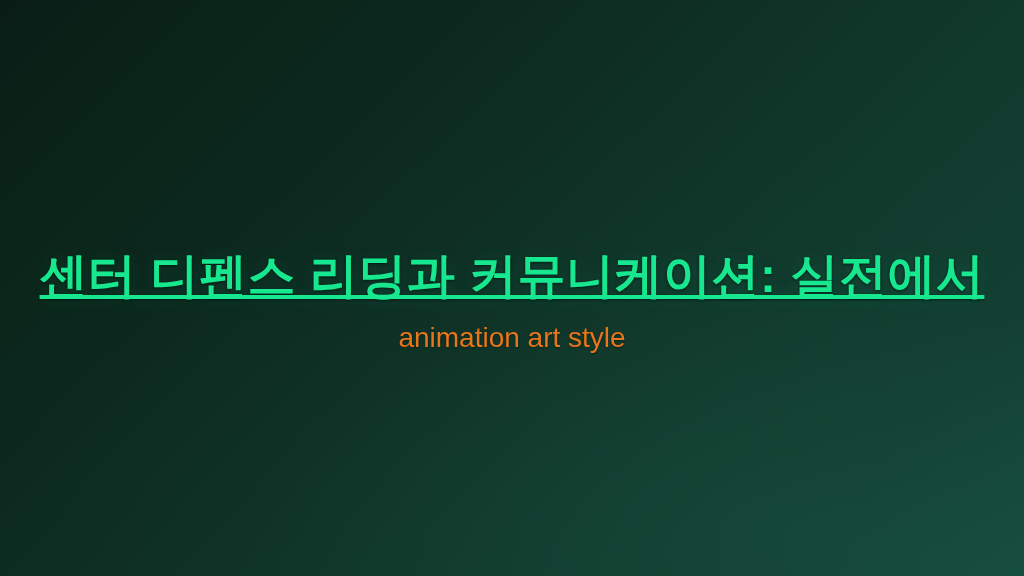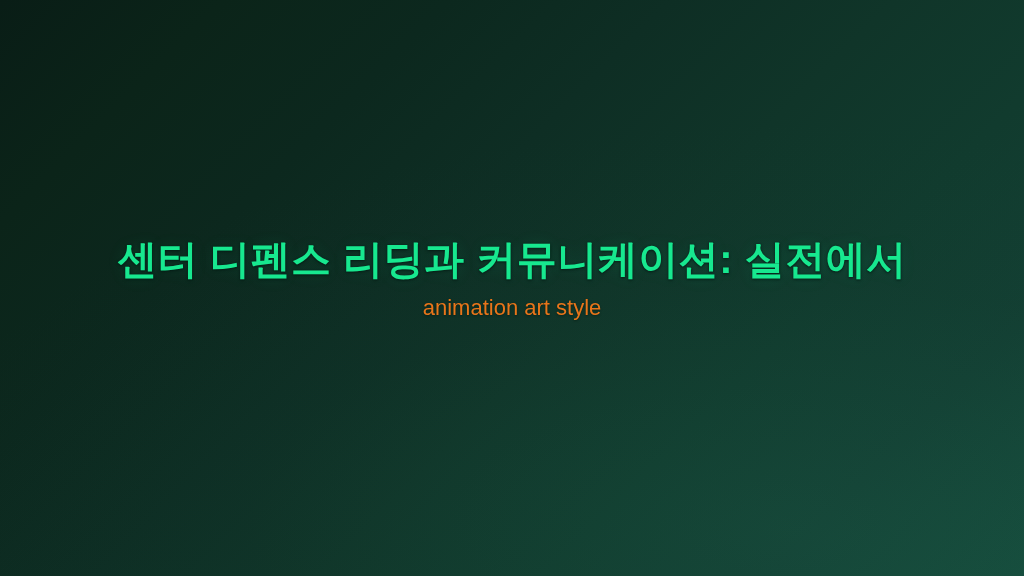--- a/index.html
+++ b/index.html
@@ -48,38 +48,39 @@
   #text-block {
     position: absolute;
     left: 0;
     right: 0;
     top: 232px;
     text-align: center;
     z-index: 2;
   }
 
   #slide-title {
-    margin: 4px;
+    margin: 16px;
     font-family: "Liberation Sans", "DejaVu Sans", sans-serif;
-    font-size: 40px;
+    font-size: 48px;
     font-weight: 700;
     line-height: 1.16;
     letter-spacing: 0.5px;
     color: #17e88f;
     white-space: nowrap;
     text-shadow:
       0 0 1px rgba(10, 40, 30, 0.85),
       0 1px 3px rgba(4, 22, 16, 0.75),
       0 0 16px rgba(23, 232, 143, 0.12);
+    text-decoration: underline;
   }
 
   #slide-subtitle {
     margin: 12px 0 0 0;
     font-family: "Liberation Sans", "DejaVu Sans", sans-serif;
-    font-size: 22px;
+    font-size: 28px;
     font-weight: 400;
     line-height: 1.25;
     color: #e8751a;
     white-space: nowrap;
     text-shadow: 0 1px 2px rgba(6, 26, 19, 0.6);
     text-align: center;
   }
 </style>
 </head>
 <body>

